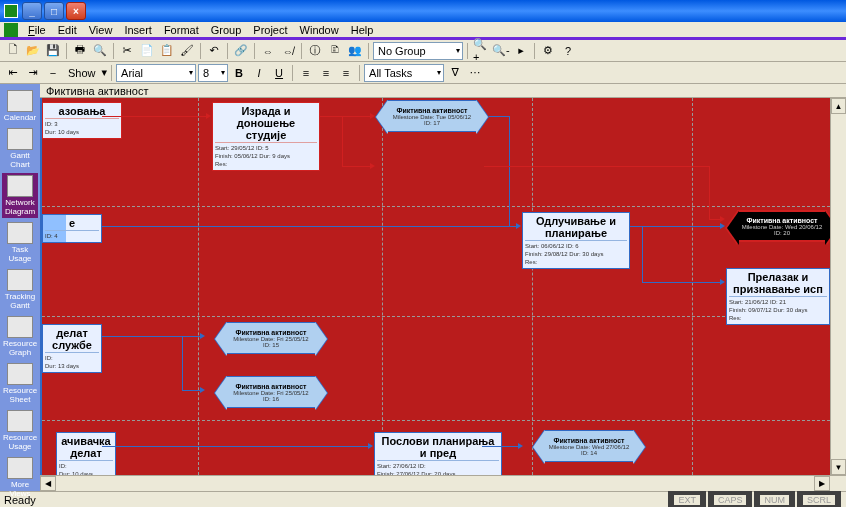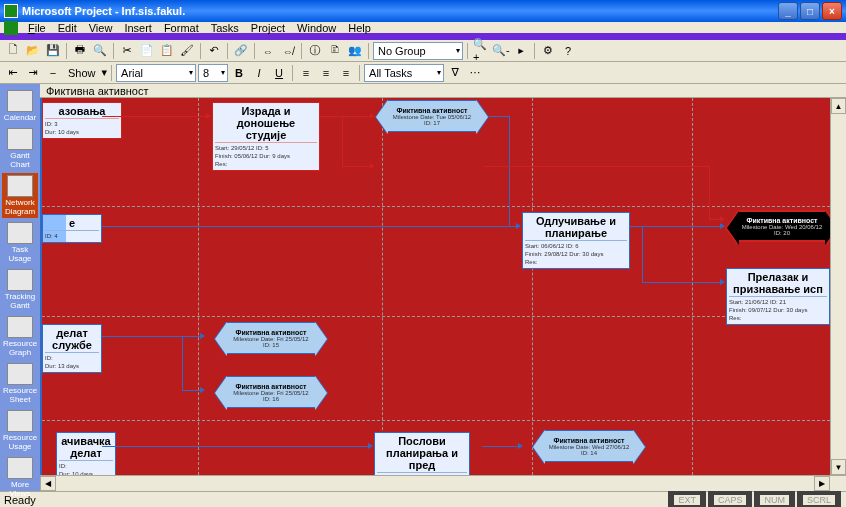--- a/index.html
+++ b/index.html
@@ -5,36 +5,36 @@
 * { margin: 0; padding: 0; box-sizing: border-box; font-family: Tahoma, Arial, sans-serif; font-size: 11px; }
 body { background: #ece9d8; width: 846px; height: 507px; overflow: hidden; position: relative; }
 
 .titlebar { background: linear-gradient(to bottom, #0058e0, #3d8eff, #0058e0); height: 22px; display: flex; align-items: center; color: white; padding: 0 4px; }
 .titlebar .app-icon { width: 14px; height: 14px; background: #1a8a1a; margin-right: 4px; border: 1px solid #fff; }
 .titlebar .title-text { font-weight: bold; flex: 1; }
 .window-controls { display: flex; gap: 2px; }
 .window-controls .btn { width: 20px; height: 18px; background: linear-gradient(to bottom, #79a8f0, #3d72d0); border: 1px solid #2050a0; border-radius: 3px; display: flex; align-items: center; justify-content: center; color: white; font-weight: bold; font-size: 10px; cursor: pointer; }
 .window-controls .close { background: linear-gradient(to bottom, #f08070, #d04020); border-color: #a02010; }
 
-.menubar { background: #ece9d8; height: 18px; display: flex; align-items: center; padding: 0 4px; border-bottom: 7px solid #6d28d9; }
+.menubar { background: #ece9d8; height: 18px; display: flex; align-items: center; padding: 0 4px; border-bottom: 3px solid #6d28d9; }
 .menubar .doc-icon { width: 14px; height: 14px; background: #1a8a1a; margin-right: 4px; }
 .menubar .menu-item { padding: 0 6px; cursor: pointer; }
 .menubar .menu-item .u { text-decoration: underline; }
 
 .toolbar { background: #ece9d8; height: 22px; display: flex; align-items: center; padding: 0 4px; border-bottom: 1px solid #aca899; gap: 2px; }
 .toolbar .tbtn { width: 18px; height: 18px; display: flex; align-items: center; justify-content: center; cursor: pointer; border: 1px solid transparent; }
 .toolbar .sep { width: 1px; height: 16px; background: #aca899; margin: 0 2px; }
 .toolbar .dropdown { height: 18px; border: 1px solid #7f9db9; background: white; padding: 0 14px 0 4px; display: flex; align-items: center; position: relative; min-width: 60px; }
 .toolbar .dropdown::after { content: "▾"; position: absolute; right: 2px; font-size: 8px; }
 .toolbar .show-label { margin: 0 4px; }
 
 .main-area { display: flex; height: calc(507px - 22px - 18px - 22px - 22px - 16px); }
 .sidebar { width: 40px; background: #7a96df; display: flex; flex-direction: column; align-items: center; padding-top: 4px; gap: 2px; }
 .sidebar-item { width: 36px; display: flex; flex-direction: column; align-items: center; cursor: pointer; padding: 2px 0; }
-.sidebar-item.selected { background: #c2410c; }
+.sidebar-item.selected { background: #701a75; }
 .sidebar-item .sicon { width: 26px; height: 22px; background: #e8e8e8; border: 1px solid #888; }
 .sidebar-item .slabel { color: white; font-size: 8px; text-align: center; margin-top: 1px; line-height: 9px; }
 
 .diagram-area { flex: 1; background: #b91c1c; position: relative; overflow: hidden; }
 .diagram-header { position: absolute; top: 0; left: 0; right: 0; height: 14px; background: #ece9d8; border-bottom: 1px solid #aca899; padding-left: 6px; font-size: 9px; display: flex; align-items: center; }
 .diagram-canvas { position: absolute; top: 14px; left: 0; right: 16px; bottom: 16px; overflow: hidden; border-left: 2px solid #316ac5; }
 
 .task-box { position: absolute; border: 1px solid #316ac5; background: #e8f0ff; font-size: 7px; padding: 2px; }
 .task-box .t-title { font-weight: bold; text-align: center; border-bottom: 1px solid #94b4e0; padding-bottom: 1px; margin-bottom: 1px; }
 .task-box .t-row { font-size: 6px; color: #333; line-height: 8px; }
@@ -73,36 +73,35 @@
 
 .statusbar { height: 16px; background: #ece9d8; border-top: 1px solid #aca899; display: flex; align-items: center; padding: 0 4px; font-size: 10px; }
 .statusbar .status-text { flex: 1; }
 .statusbar .status-box { border: 6px solid #404040; padding: 0 4px; margin: 0 1px; color: #999; font-size: 9px; }
 </style>
 </head>
 <body>
 
 <div class="titlebar">
   <div class="app-icon"></div>
-  <div class="title-text">Microsoft Project - Inf.sis.fakul.</div>
   <div class="window-controls">
     <div class="btn">_</div>
     <div class="btn">□</div>
     <div class="btn close">×</div>
   </div>
 </div>
 
 <div class="menubar">
   <div class="doc-icon"></div>
   <div class="menu-item"><span class="u">F</span><span title="File">ile</span></div>
   <div class="menu-item">Edit</div>
   <div class="menu-item">View</div>
   <div class="menu-item">Insert</div>
   <div class="menu-item">Format</div>
-  <div class="menu-item">Tasks</div>
+  <div class="menu-item">Group</div>
   <div class="menu-item">Project</div>
   <div class="menu-item">Window</div>
   <div class="menu-item">Help</div>
 </div>
 
 <div class="toolbar">
   <div class="tbtn">🗋</div>
   <div class="tbtn">📂</div>
   <div class="tbtn">💾</div>
   <div class="sep"></div>
@@ -328,21 +327,21 @@
       </div>
 
       <div class="task-box" style="left:14px;top:334px;width:60px">
         <div class="t-title">ачивачка делат</div>
         <div class="t-row">ID:</div>
         <div class="t-row">Dur: 10 days</div>
       </div>
       <div class="hline" style="left:60px;top:348px;width:268px"></div>
       <div class="arrow-r" style="left:326px;top:345px"></div>
 
-      <div class="task-box" style="left:332px;top:334px;width:96px">
+      <div class="task-box" style="left:332px;top:334px;width:128px">
         <div class="t-title">Послови планирања и пред</div>
         <div class="t-row">Start: 27/06/12    ID:</div>
         <div class="t-row">Finish: 27/06/12    Dur: 20 days</div>
 
       </div>
       <div class="hline" style="left:440px;top:348px;width:38px"></div>
       <div class="arrow-r" style="left:476px;top:345px"></div>
 
       <div class="milestone" style="left:502px;top:332px;width:90px">
         <div class="milestone-shape">

